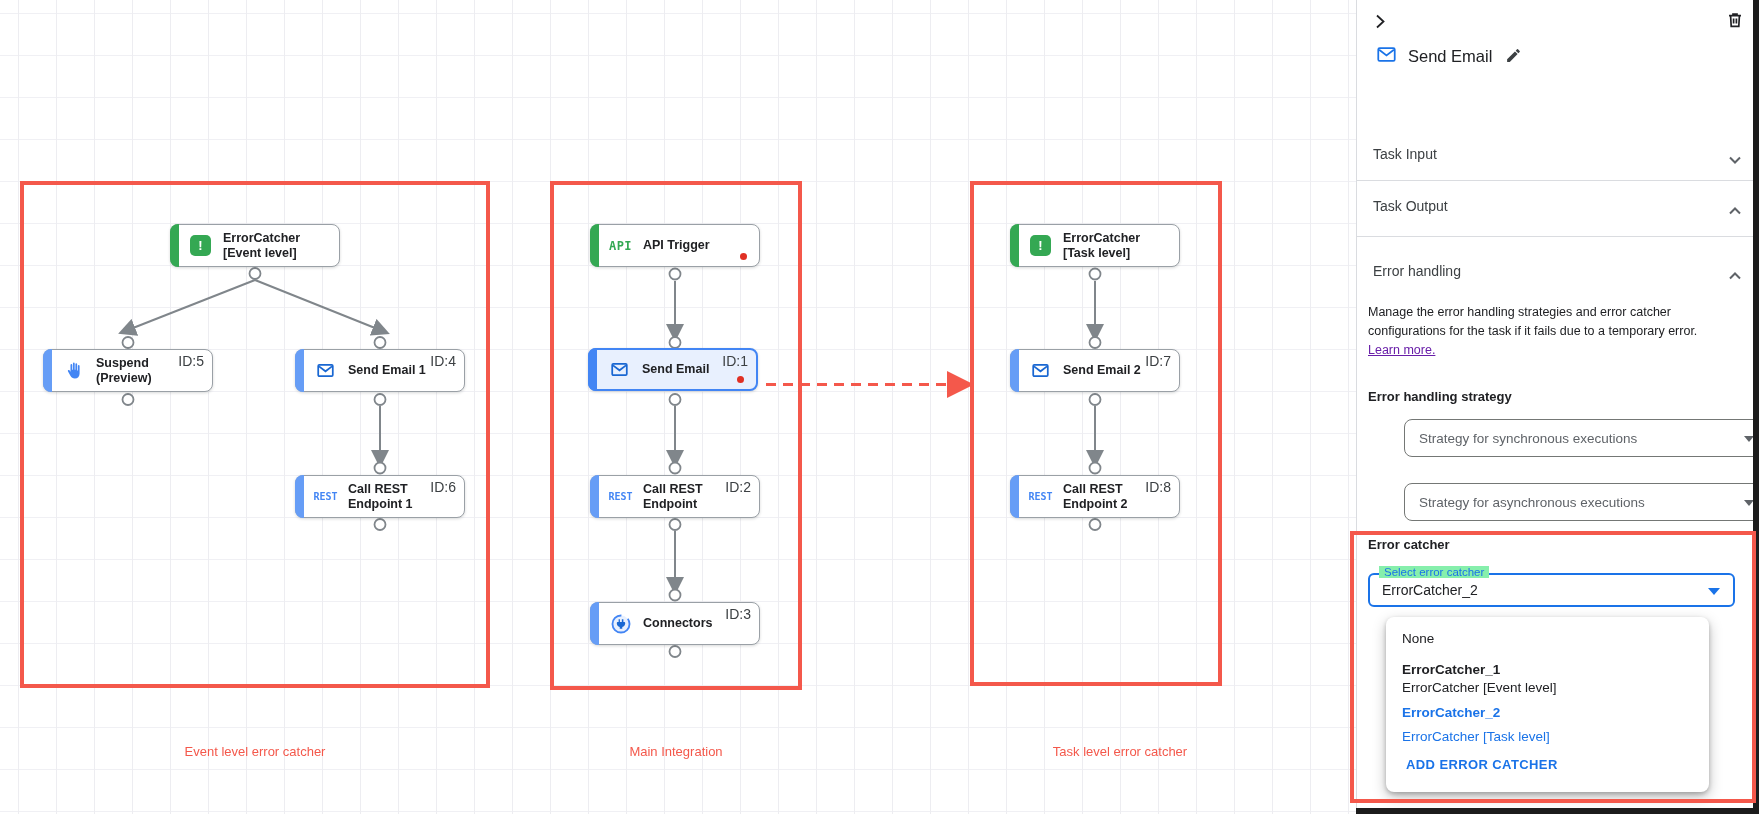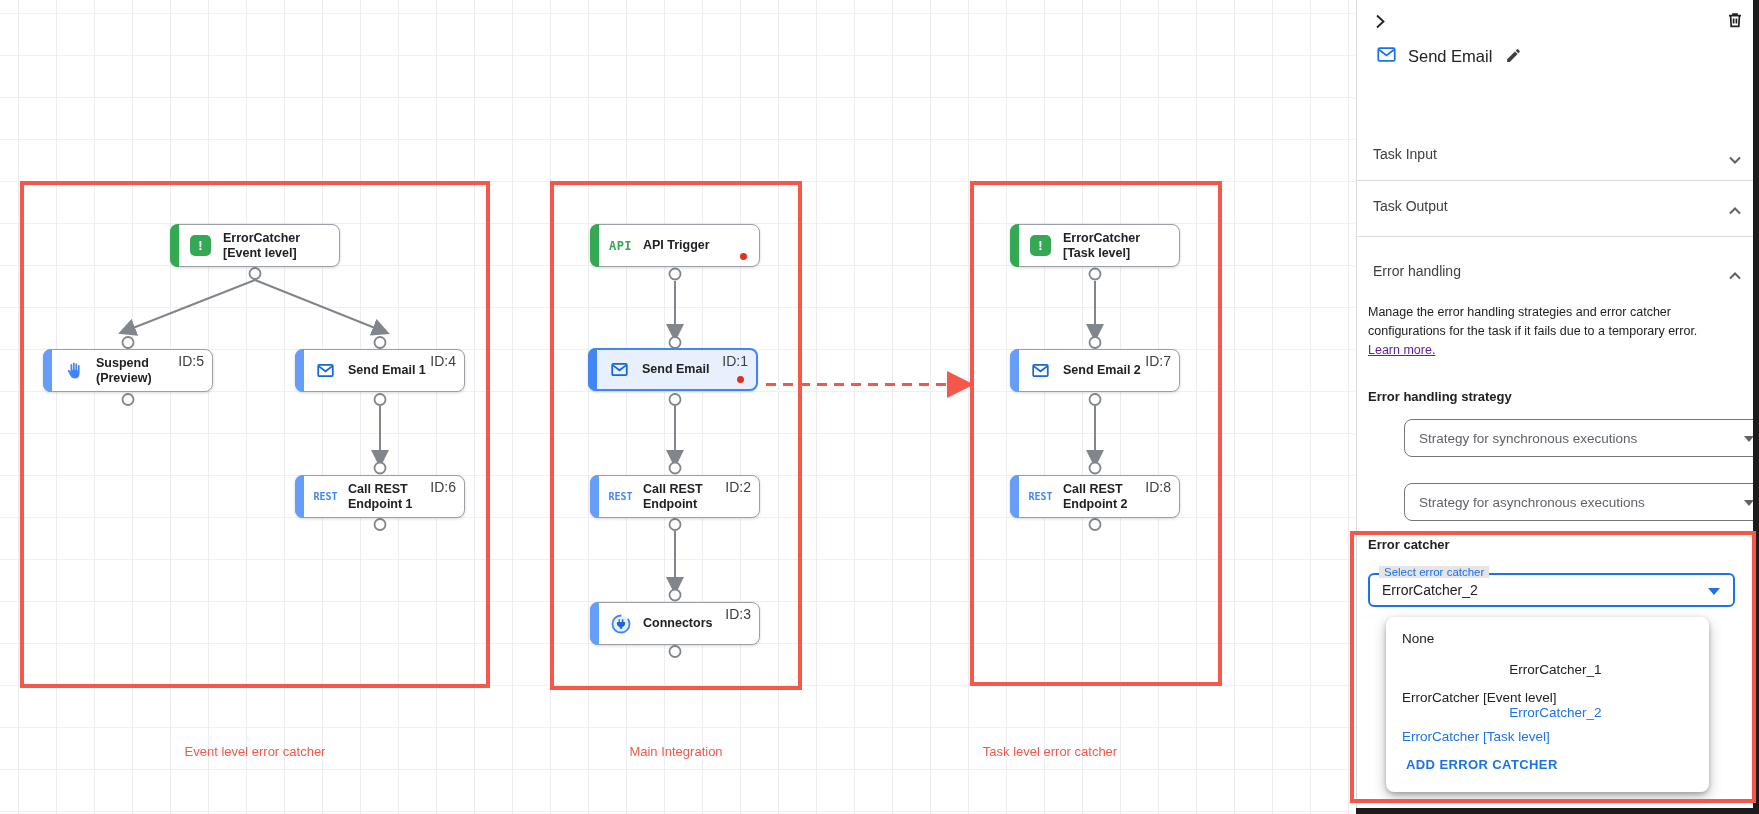--- a/index.html
+++ b/index.html
@@ -57,29 +57,29 @@
   .desc{position:absolute; left:11px; top:303px; width:382px; font-size:12.5px; line-height:19px; color:var(--ink);}
   .learn{color:#681da8; text-decoration:underline; cursor:pointer;}
   .bold-label{position:absolute; left:11px; font-size:13px; font-weight:700; color:var(--ink);}
   .dd{position:absolute; left:11px; width:366px; height:38px; border:1px solid #747775; border-radius:8px;
     display:flex; align-items:center; padding-left:14px; font-size:13.5px; color:var(--gray);
     background:#fff; cursor:pointer;margin-left:36px;}
   .dd .arrow{position:absolute; right:15px; top:16px; width:0; height:0;
     border-left:5px solid transparent; border-right:5px solid transparent; border-top:6px solid #5f6368;}
   .select-box{position:absolute; left:11px; top:573px; width:367px; height:34px; border:2px solid var(--blue);
     border-radius:6px; background:#fff; cursor:pointer;}
-  .select-box .flabel{position:absolute; top:-9px; left:9px; background:#e5e5e5; padding:0 5px;
+  .select-box .flabel{position:absolute; top:-9px; left:9px; background:#86efac; padding:0 5px;
     font-size:11.5px; font-weight:500; color:var(--blue);}
   .select-box .val{position:absolute; left:12px; top:7px; font-size:14px; color:var(--ink);}
   .select-box .arrow{position:absolute; right:13px; top:13px; width:0; height:0;
     border-left:6px solid transparent; border-right:6px solid transparent; border-top:7px solid var(--blue);}
   .menu{position:absolute; left:29px; top:617px; width:323px; height:175px; background:#fff; border-radius:8px;
     box-shadow:0 2px 4px rgba(0,0,0,.22), 0 5px 14px rgba(0,0,0,.25);}
   .mi{position:absolute; left:0; width:100%; padding-left:16px; font-size:13.5px; color:var(--graymid); cursor:pointer;}
-  .mi .t{font-weight:400; color:var(--ink);text-align:center;}
+  .mi .t{font-weight:700; color:var(--ink);}
   .mi .s{color:var(--ink);}
   .mi.sel .t,.mi.sel .s{color:var(--blue);}
   .menu-action{position:absolute; left:20px; top:140px; font-size:13px; font-weight:700; letter-spacing:.4px;
     color:var(--blue); background:none; border:none; cursor:pointer; font-family:inherit;}
   .hl-rect{position:absolute; left:1350px; top:531px; width:406px; height:272px;
     border:4px solid var(--red); pointer-events:none; z-index:5;}
   .black-bottom{position:absolute; left:1356px; top:808px; width:403px; height:6px; background:#1c1c1c;}
   .black-right{position:absolute; left:1753px; top:0; width:6px; height:814px; background:#1c1c1c;}
 </style>
 </head>
@@ -131,21 +131,21 @@
           <circle cx="1095" cy="524.5" r="5.5"></circle>
       </g>
     </svg>
 
     <div id="groups">
         <div class="group-rect" style="left: 20px; top: 181px; width: 470px; height: 507px;"></div>
         <div class="group-label" style="left: 20px; width: 470px;">Event level error catcher</div>
         <div class="group-rect" style="left: 550px; top: 181px; width: 252px; height: 509px;"></div>
         <div class="group-label" style="left: 550px; width: 252px;">Main Integration</div>
         <div class="group-rect" style="left: 970px; top: 181px; width: 252px; height: 505px;"></div>
-        <div class="group-label" style="left: 924px; width: 252px;">Task level error catcher</div>
+        <div class="group-label" style="left: 994px; width: 252px;">Task level error catcher</div>
       </div>
     <div id="nodes">
         <div class="node green" style="left: 170px; top: 224px;">
           <span class="ic">
             <span class="ec-ic">!</span>
           </span>
           <span class="lbl">ErrorCatcher<br>[Event level]</span>
         </div>
         <div class="node blue" style="left: 43px; top: 349px;">
           <span class="ic">
@@ -318,21 +318,21 @@
         <span class="val">ErrorCatcher_2</span>
         <span class="arrow"></span>
       </div>
 
       <div class="menu">
         <div class="mi" style="top:14px;">
           <span class="s">None</span>
         </div>
         <div class="mi" style="top:45px;">
           <div class="t">ErrorCatcher_1</div>
-          <div class="s" style="margin-top:13px;">ErrorCatcher [Event level]</div>
+          <div class="s" style="margin-top:3px;">ErrorCatcher [Event level]</div>
         </div>
         <div class="mi sel" style="top:88px;">
           <div class="t">ErrorCatcher_2</div>
           <div class="s" style="margin-top:9px;">ErrorCatcher [Task level]</div>
         </div>
         <button class="menu-action">ADD ERROR CATCHER</button>
       </div>
     </div>
   </div>
 

